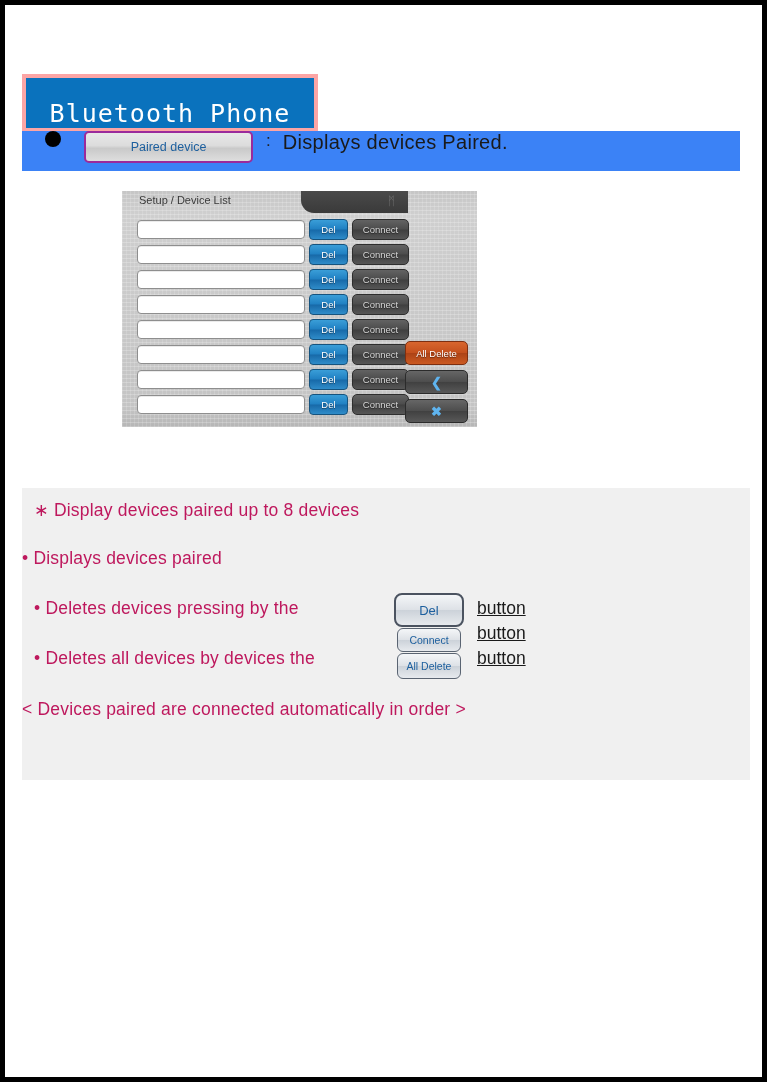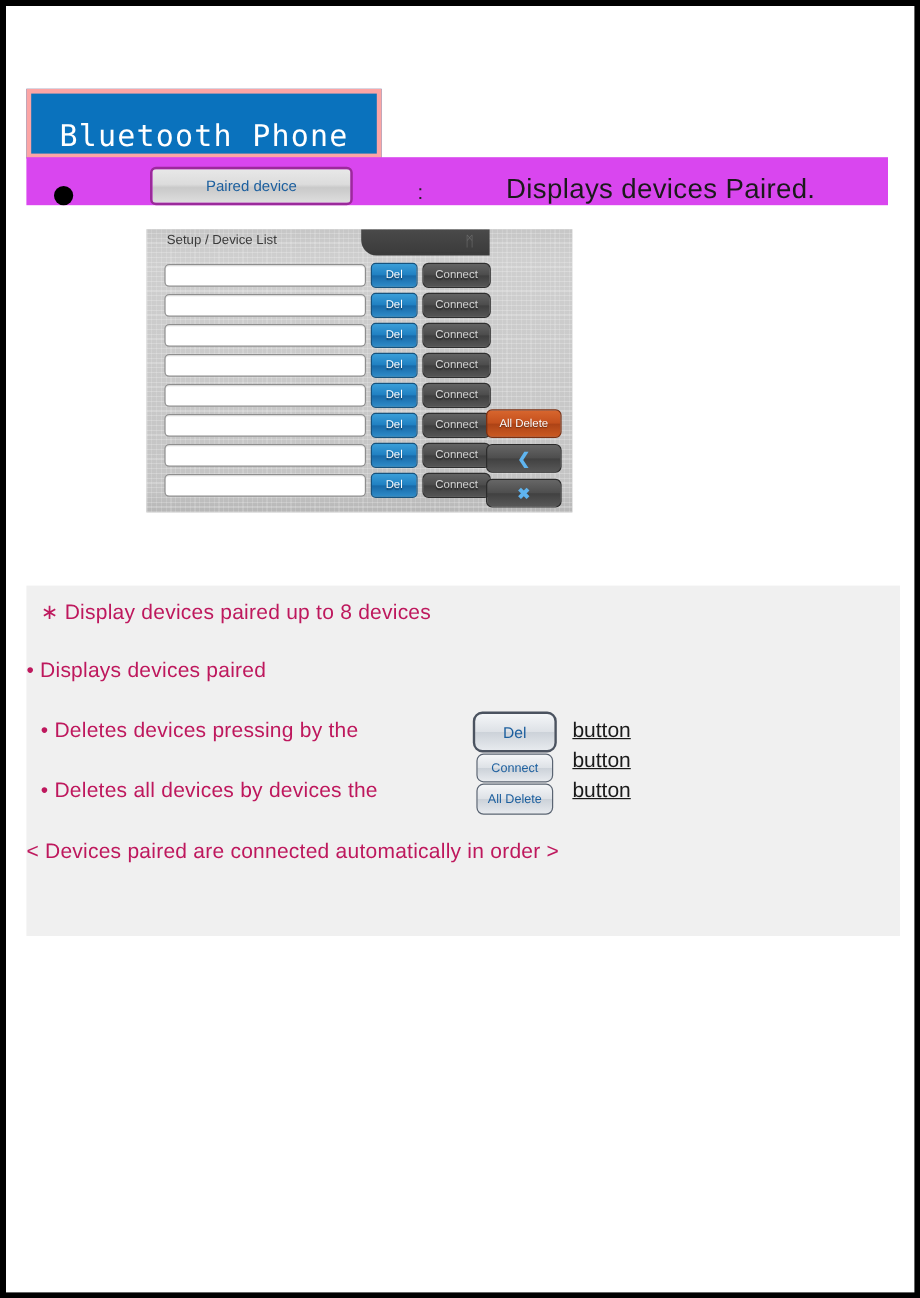--- a/index.html
+++ b/index.html
@@ -48,24 +48,23 @@
     white-space: nowrap;
   }
 
   
   #header-band {
     position: absolute;
     left: 17px;
     top: 126px;
     width: 718px;
     height: 40px;
-    background: #d946ef;
-    display: flex;
-    align-items: flex-end;
-    gap: 41px;
+    background: #3b82f6;
+    display: flex;
+    align-items: flex-start;
   }
   #bullet-dot {
     width: 16px;
     height: 16px;
     border-radius: 50%;
     background: #000000;
     margin-left: 23px;
     flex: none;
   }
   #paired-device-chip {
@@ -84,22 +83,22 @@
   #paired-device-chip .chip-label {
     color: #1c5f9e;
     font-size: 12.5px;
   }
   #header-colon {
     margin-left: 13px;
     font-size: 17px;
     color: #222222;
   }
   #header-desc {
-    margin-left: 28px;
-    font-size: 23px;
+    margin-left: 12px;
+    font-size: 20px;
     color: #1a1a1a;
     letter-spacing: 0.3px;
   }
 
   
   #device-screen {
     position: absolute;
     left: 117px;
     top: 186px;
     width: 355px;

